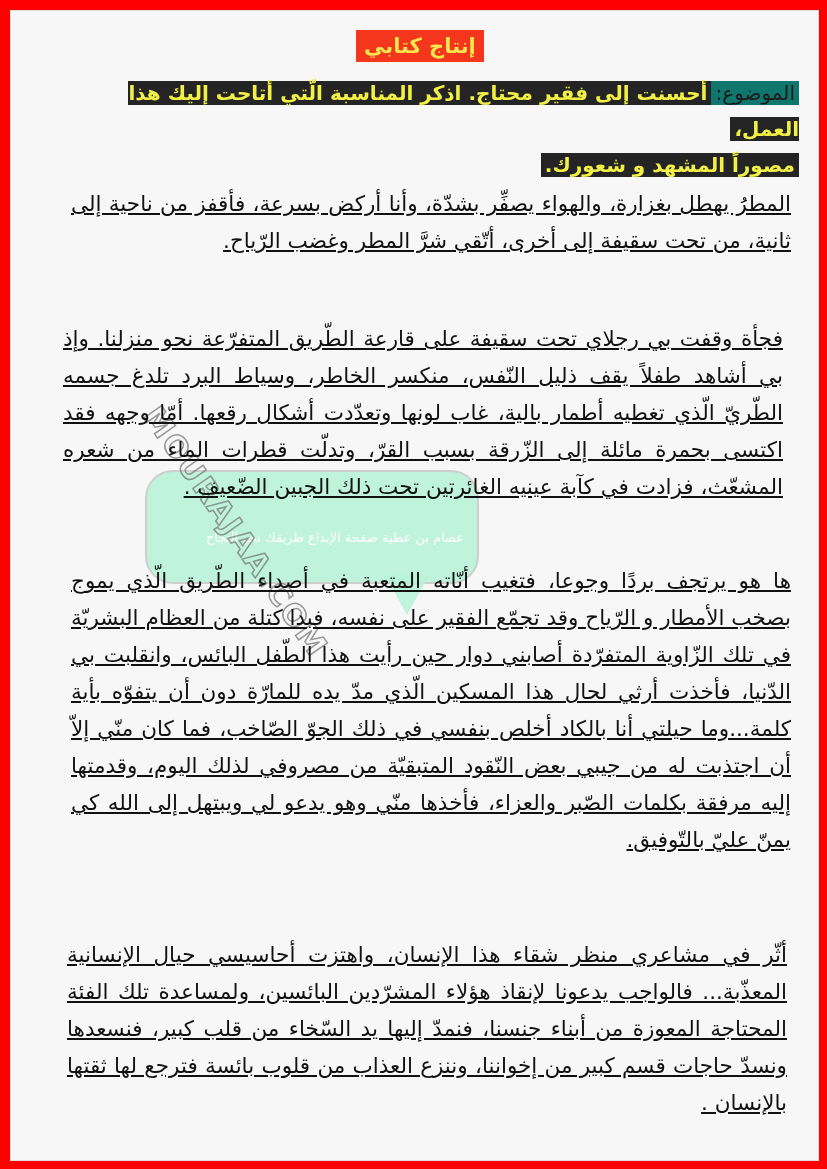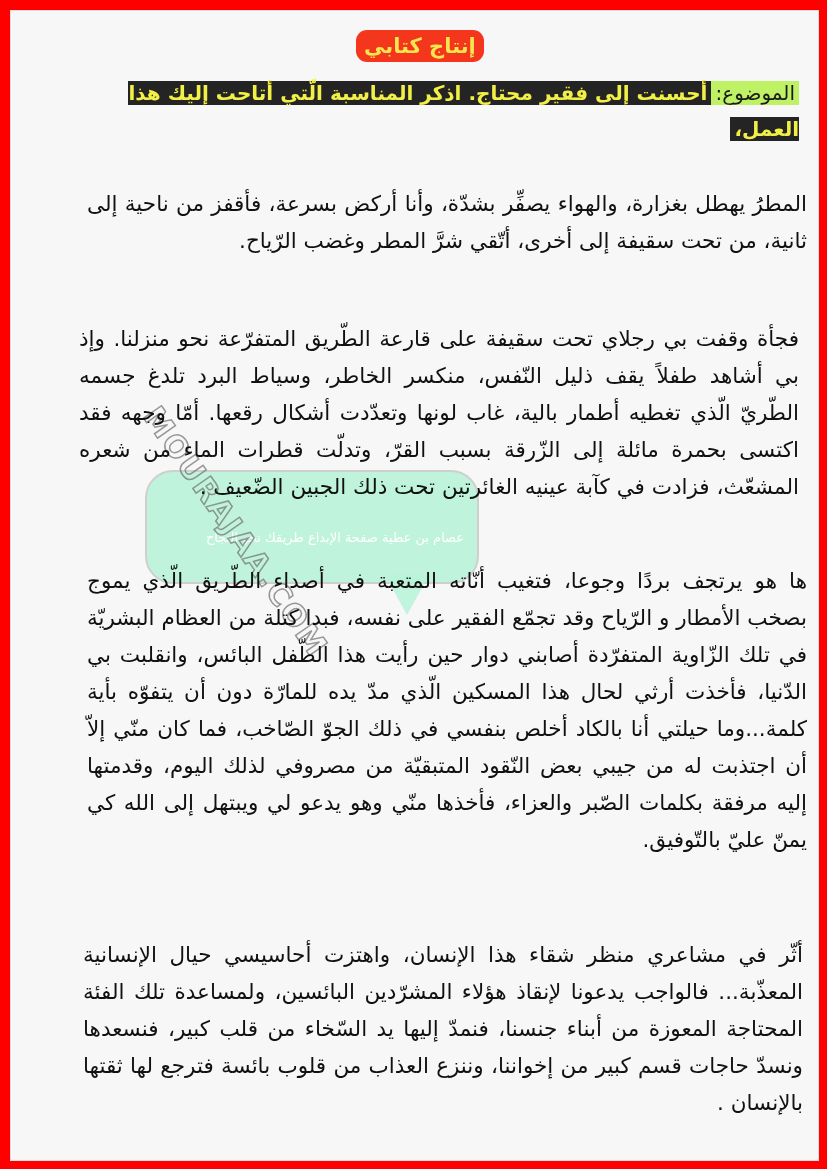--- a/index.html
+++ b/index.html
@@ -1,23 +1,23 @@
 <!DOCTYPE html>
 <html><head>
 <meta charset="utf-8">
 <style>
   html,body{margin:0;padding:0;}
   body{width:827px;height:1169px;background:#ff0000;position:relative;overflow:hidden;font-family:"DejaVu Sans",sans-serif;}
   .page{position:absolute;left:10px;top:10px;width:807px;height:1149px;background:#f7f7f7;border:1px solid #ddd;}
-  .title-badge{position:absolute;left:356px;top:30px;height:32px;padding:0 8px;background:#f4361c;color:#f5e650;font-weight:bold;font-size:21px;line-height:32px;direction:rtl;border-radius:11px;}
+  .title-badge{position:absolute;left:356px;top:30px;height:32px;padding:0 8px;background:#f4361c;color:#f5e650;font-weight:bold;font-size:21px;line-height:32px;direction:rtl;}
   .topic{position:absolute;right:28px;top:75px;width:720px;direction:rtl;font-size:20px;font-weight:bold;line-height:36px;}
   .topic .line{display:block;text-align:right;}
-  .topic .label{background:#bef264;color:#1a1a1a;font-weight:normal;padding:0 4px;}
+  .topic .label{background:#0f766e;color:#1a1a1a;font-weight:normal;padding:0 4px;}
   .topic .dark{background:#242424;color:#f2f046;padding:0 4px;}
-  .para{position:absolute;right:20px;width:720px;direction:rtl;text-align:justify;font-size:21.5px;line-height:37px;color:#111;font-family:"DejaVu Sans",sans-serif;}
+  .para{position:absolute;right:36px;width:720px;direction:rtl;text-align:justify;font-size:21.5px;line-height:37px;color:#111;font-family:"DejaVu Sans",sans-serif;text-decoration:underline;}
   .p1{top:185px;}
   .p2{top:312px;}
   .p3{top:562px;}
   .p4{top:932px;}
   .bubble{position:absolute;left:145px;top:470px;width:330px;height:110px;background:#b6f3d8;border-radius:28px;opacity:.85;border:2px solid #c9c9c9;}
   .bubble-tail{position:absolute;left:385px;top:575px;width:0;height:0;border-left:22px solid transparent;border-right:22px solid transparent;border-top:40px solid #b6f3d8;opacity:.85;}
   .bubble-text{position:absolute;left:190px;top:530px;width:290px;direction:rtl;text-align:center;font-size:13px;color:#ffffff;}
   .watermark{position:absolute;left:165px;top:400px;transform:rotate(55deg);transform-origin:left top;font-size:30px;font-weight:bold;color:transparent;-webkit-text-stroke:1.5px #777;letter-spacing:2px;opacity:.75;}
   .para, .title-badge, .topic{z-index:2;}
 </style>
@@ -27,20 +27,21 @@
 <div class="page"></div>
 
 <div class="bubble"></div>
 <div class="bubble-tail"></div>
 <div class="bubble-text">عصام بن عطية صفحة الإبداع طريقك نحو النجاح</div>
 
 <div class="title-badge">إنتاج كتابي</div>
 
 <div class="topic">
   <span class="line"><span class="label">الموضوع:</span><span class="dark">أحسنت إلى فقير محتاج. اذكر المناسبة الّتي أتاحت إليك هذا العمل،</span></span>
+  <span class="line"><span class="dark">مصوراً المشهد و شعورك.</span></span>
 </div>
 
 <p class="para p1" style="margin:0">المطرُ يهطل بغزارة، والهواء يصفِّر بشدّة، وأنا أركض بسرعة، فأقفز من ناحية إلى ثانية، من تحت سقيفة إلى أخرى، أتّقي شرَّ المطر وغضب الرّياح.</p>
 <p class="para p2" style="margin:8px">فجأة وقفت بي رجلاي تحت سقيفة على قارعة الطّريق المتفرّعة نحو منزلنا. وإذ بي أشاهد طفلاً يقف ذليل النّفس، منكسر الخاطر، وسياط البرد تلدغ جسمه الطّريّ الّذي تغطيه أطمار بالية، غاب لونها وتعدّدت أشكال رقعها. أمّا وجهه فقد اكتسى بحمرة مائلة إلى الزّرقة بسبب القرّ، وتدلّت قطرات الماء من شعره المشعّث، فزادت في كآبة عينيه الغائرتين تحت ذلك الجبين الضّعيف .</p>
 <p class="para p3" style="margin:0">ها هو يرتجف بردًا وجوعا، فتغيب أنّاته المتعبة في أصداء الطّريق الّذي يموج بصخب الأمطار و الرّياح وقد تجمّع الفقير على نفسه، فبدا كتلة من العظام البشريّة في تلك الزّاوية المتفرّدة أصابني دوار حين رأيت هذا الطّفل البائس، وانقلبت بي الدّنيا، فأخذت أرثي لحال هذا المسكين الّذي مدّ يده للمارّة دون أن يتفوّه بأية كلمة...وما حيلتي أنا بالكاد أخلص بنفسي في ذلك الجوّ الصّاخب، فما كان منّي إلاّ أن اجتذبت له من جيبي بعض النّقود المتبقيّة من مصروفي لذلك اليوم، وقدمتها إليه مرفقة بكلمات الصّبر والعزاء، فأخذها منّي وهو يدعو لي ويبتهل إلى الله كي يمنّ عليّ بالتّوفيق.</p>
 <p class="para p4" style="margin:4px">أثّر في مشاعري منظر شقاء هذا الإنسان، واهتزت أحاسيسي حيال الإنسانية المعذّبة... فالواجب يدعونا لإنقاذ هؤلاء المشرّدين البائسين، ولمساعدة تلك الفئة المحتاجة المعوزة من أبناء جنسنا، فنمدّ إليها يد السّخاء من قلب كبير، فنسعدها ونسدّ حاجات قسم كبير من إخواننا، وننزع العذاب من قلوب بائسة فترجع لها ثقتها بالإنسان .</p>
 
 <div class="watermark">MOURAJAA.COM</div>
 
 </body></html>

